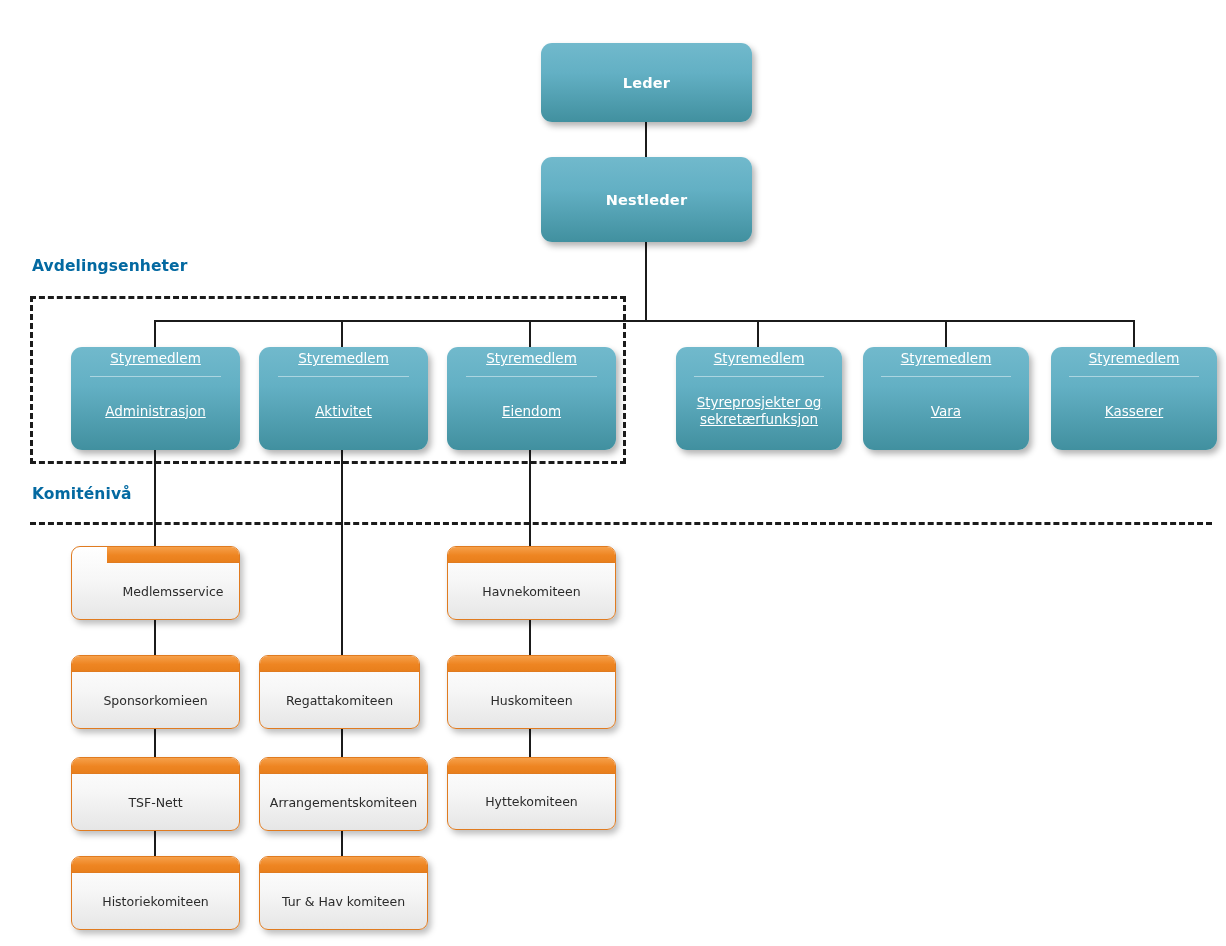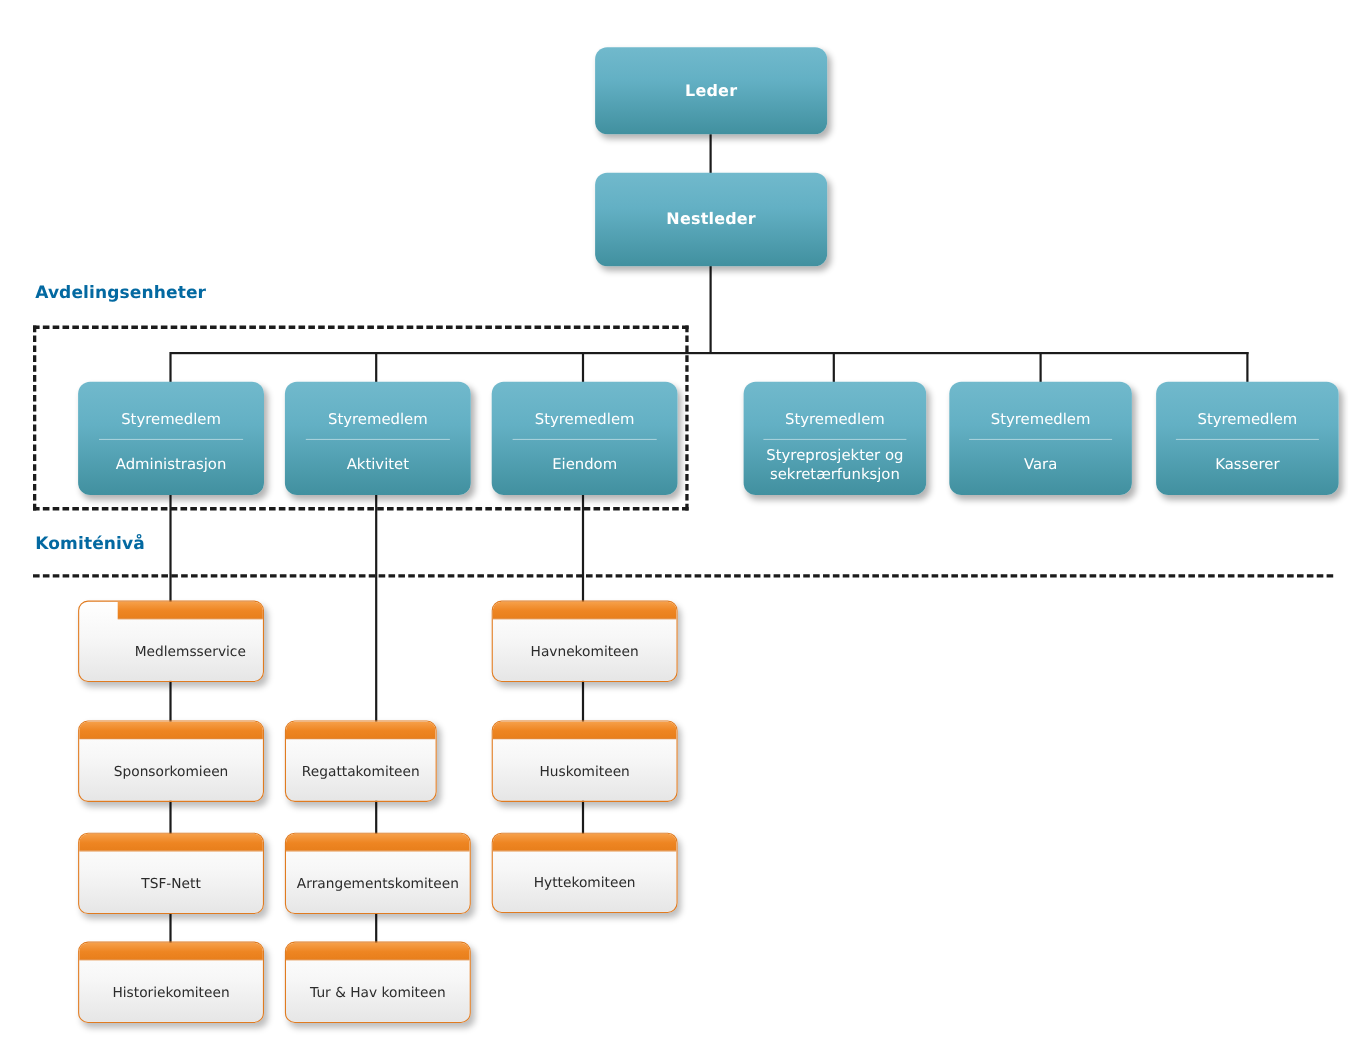--- a/index.html
+++ b/index.html
@@ -70,21 +70,22 @@
   .node-blue .big-label {
     font-weight: bold;
     font-size: 14.5px;
     color: #ffffff;
     text-align: center;
     letter-spacing: 0.2px;
   }
   
   .node-blue.member {
     justify-content: flex-start;
-    padding-top: 27px;
+    padding-top: 4px;
+    text-decoration: underline;
   }
   .node-blue.member .role {
     font-size: 13.5px;
     font-weight: normal;
     color: #ffffff;
     text-align: center;
     line-height: 1.15;
   }
   .node-blue.member .divider {
     width: 78%;
@@ -251,21 +252,21 @@
   </div>
 
   <div class="node-committee" style="left:71px; top:856px; width:169px; height:74px;">
     <div class="cap"></div>
     <div class="body">
       <span>Historiekomiteen</span>
     </div>
   </div>
 
 
-  <div class="node-committee" style="left:259px; top:655px; width:138px; height:74px;">
+  <div class="node-committee" style="left:259px; top:655px; width:161px; height:74px;">
     <div class="cap"></div>
     <div class="body">
       <span>Regattakomiteen</span>
     </div>
   </div>
 
   <div class="node-committee" style="left:259px; top:757px; width:169px; height:74px;">
     <div class="cap"></div>
     <div class="body">
       <span>Arrangementskomiteen</span>

